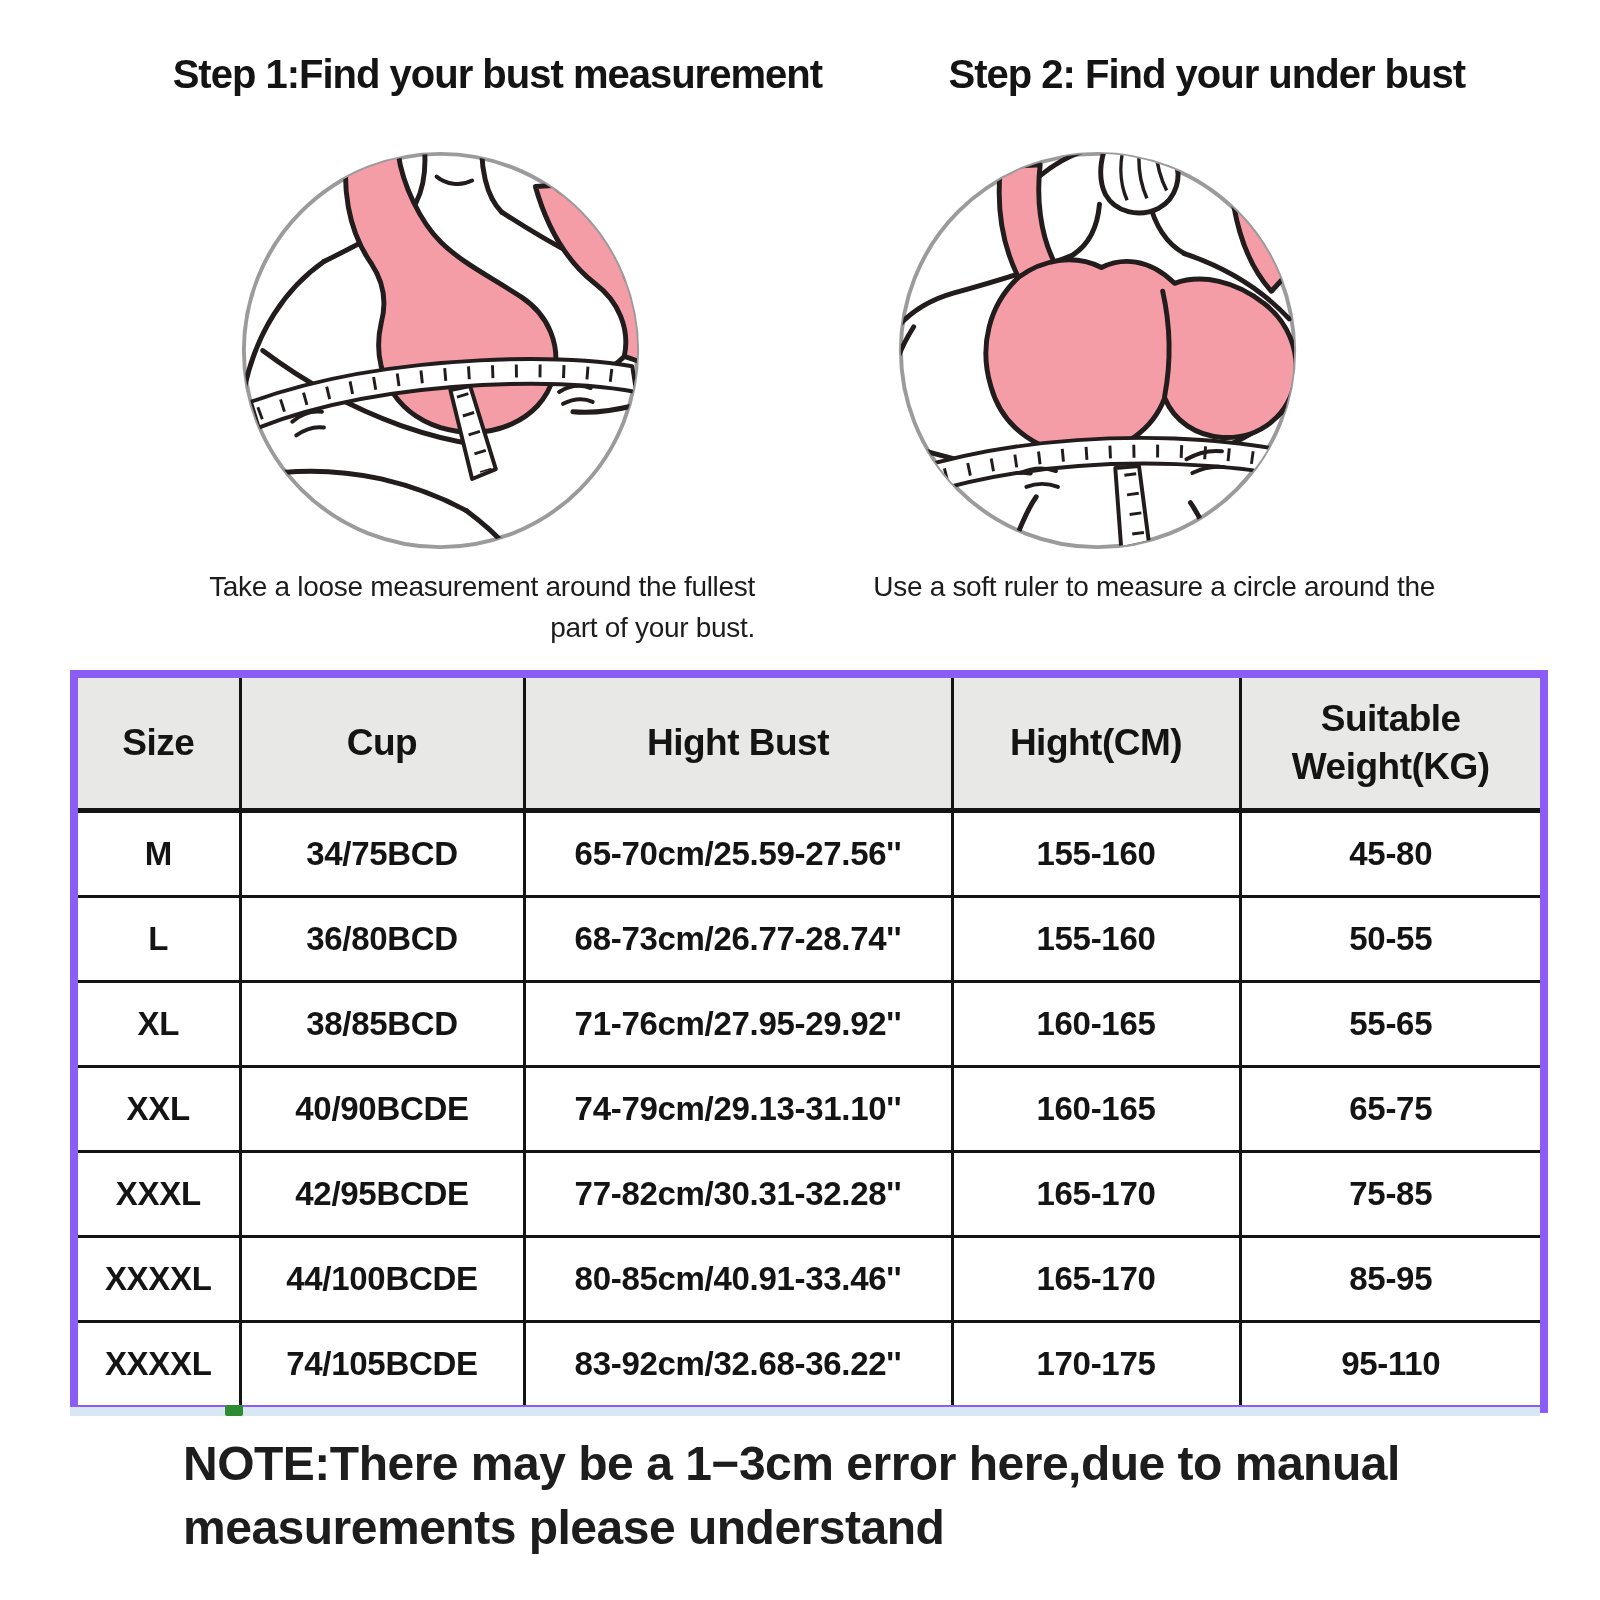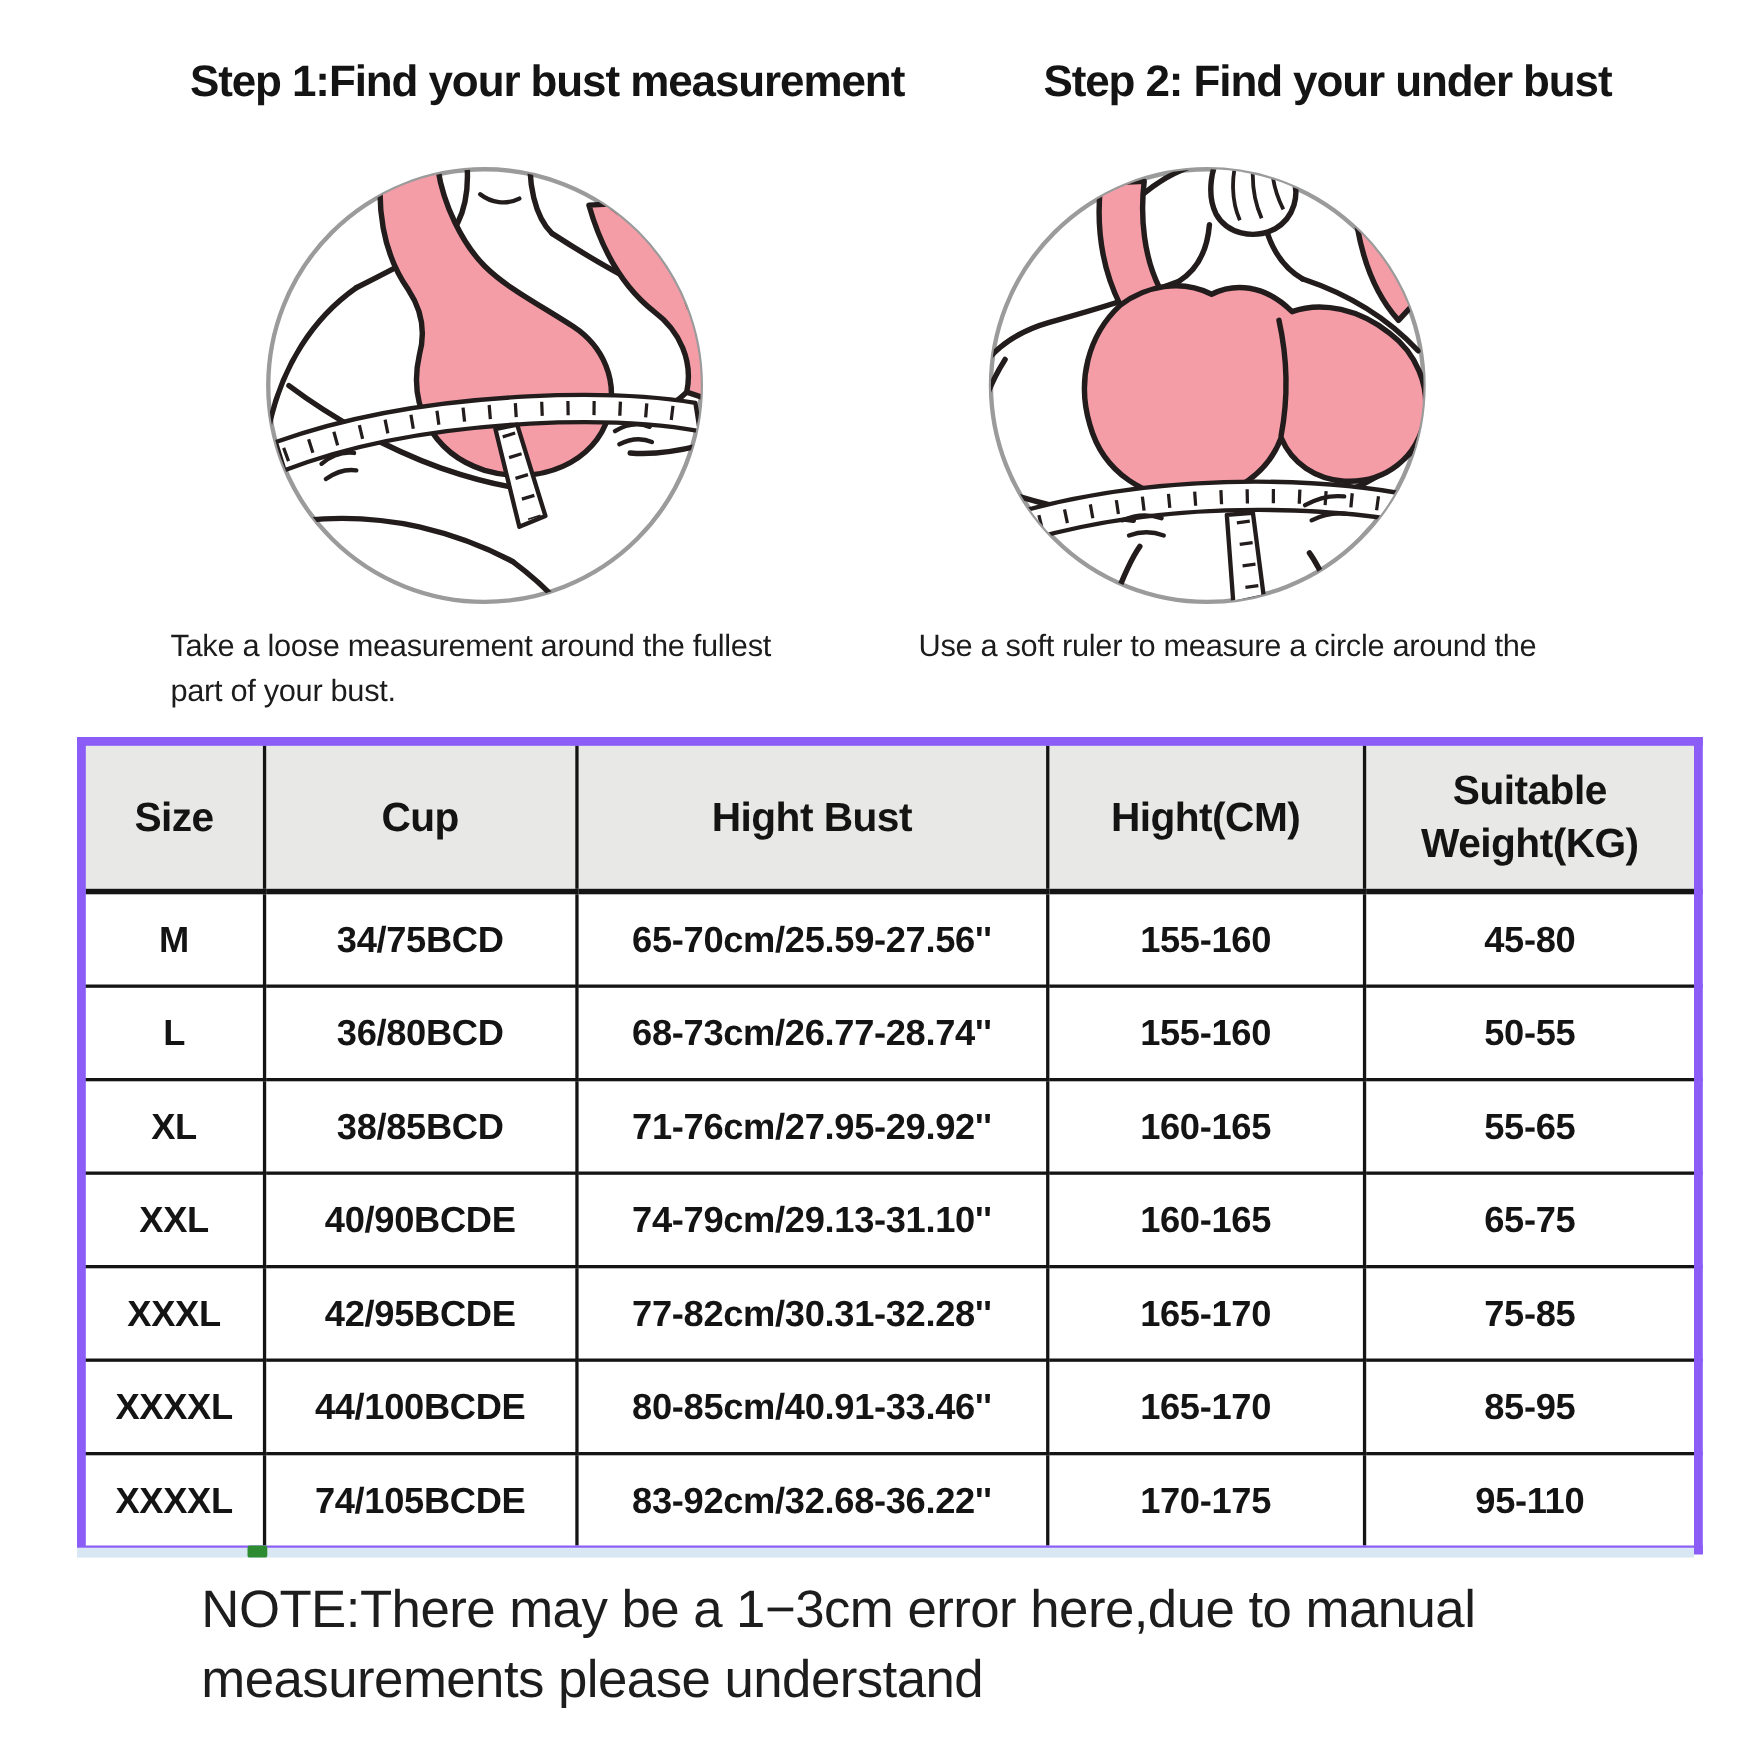--- a/index.html
+++ b/index.html
@@ -12,21 +12,21 @@
     font-size:40px;font-weight:700;letter-spacing:-1px;color:#141414;
     text-align:right;white-space:nowrap;
   }
   .step-title.s1{left:122px;width:700px;}
   .step-title.s2{left:765px;width:700px;}
   .illus{position:absolute;top:143px;width:415px;height:415px;}
   .illus.i1{left:233px;}
   .illus.i2{left:890px;}
   .caption{
     position:absolute;top:566px;width:600px;
-    font-size:28px;line-height:41px;color:#1c1c1c;text-align:left;letter-spacing:-0.3px;
+    font-size:28px;line-height:41px;color:#1c1c1c;text-align:right;letter-spacing:-0.3px;
   }
   .caption.c1{left:155px;}
   .caption.c2{left:835px;}
 
   table.size-table{
     position:absolute;left:70px;top:670px;width:1470px;
     border-collapse:collapse;table-layout:fixed;
     border:8px solid #8b5cf6;
   }
   table.size-table col.w0{width:166px;}
@@ -50,21 +50,21 @@
   .partial-row{
     position:absolute;left:70px;top:1407px;width:1470px;height:9px;
     background:#d9e7f4;
   }
   .green-mark{
     position:absolute;left:225px;top:1405px;width:18px;height:11px;
     background:#2d8c31;border-radius:2px;
   }
   .note{
     position:absolute;left:183px;top:1432px;width:1300px;
-    font-size:48px;line-height:64px;font-weight:400;color:#1d1d1d;letter-spacing:-0.5px;
+    font-size:48px;line-height:64px;font-weight:700;color:#1d1d1d;letter-spacing:-0.5px;
   }
 </style>
 </head>
 <body>
 
 <div class="page">
 
   <div class="step-title s1">Step 1:Find your bust measurement</div>
   <div class="step-title s2">Step 2: Find your under bust</div>
 

